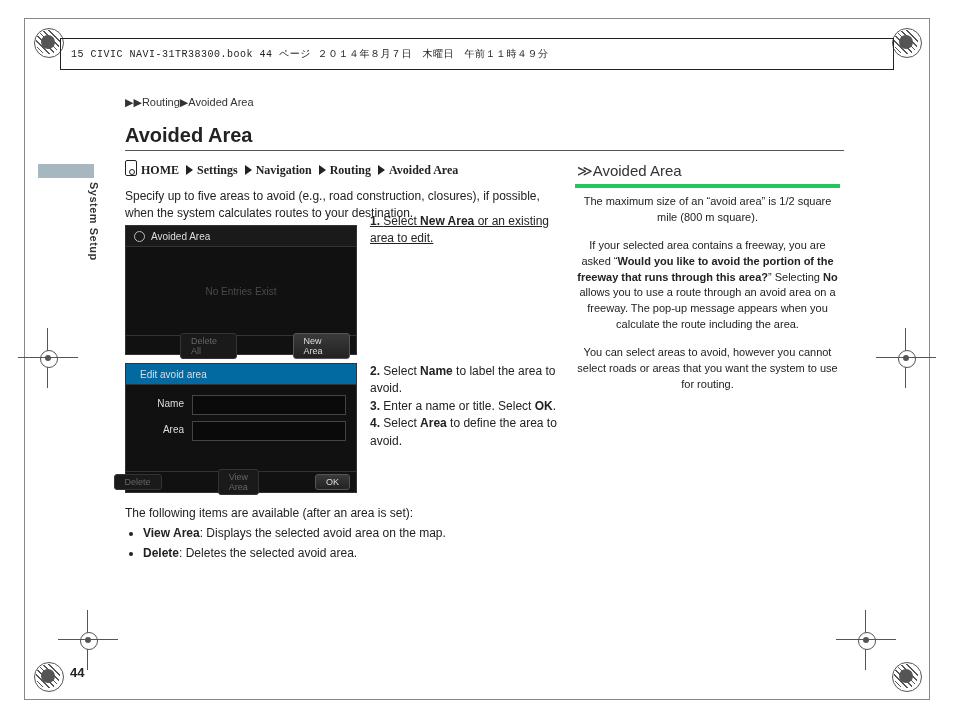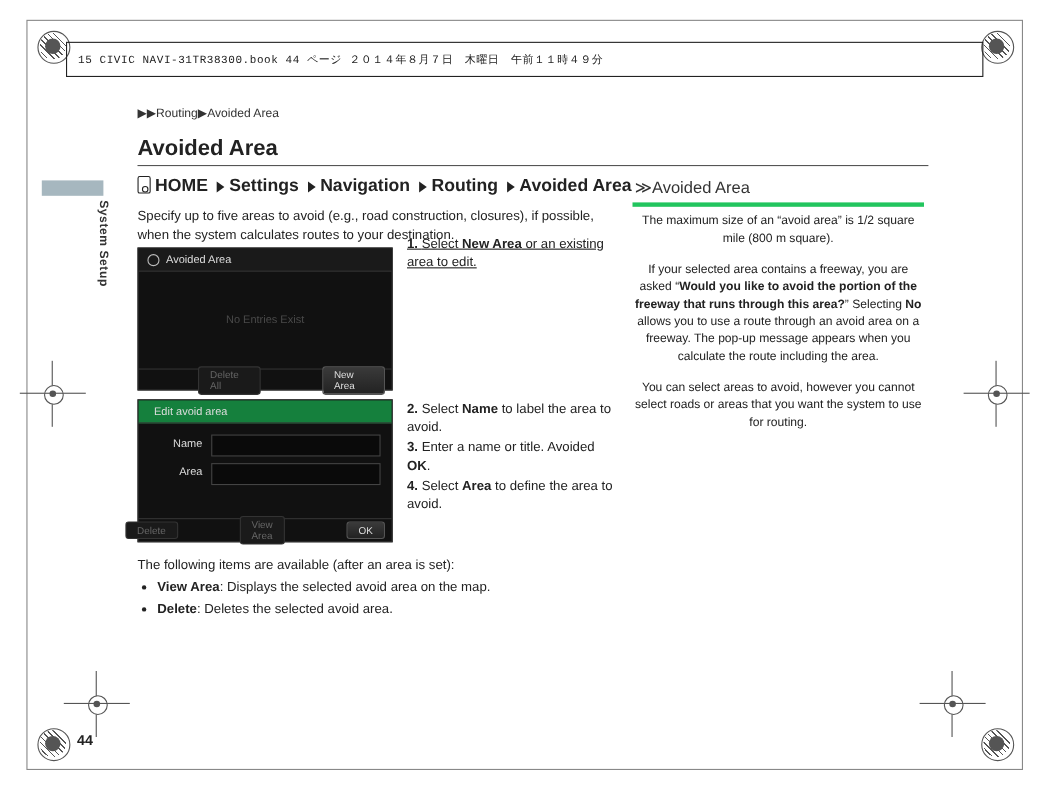--- a/index.html
+++ b/index.html
@@ -99,22 +99,23 @@
     writing-mode:vertical-rl;
     font-size:11px;
     font-weight:600;
     color:#333;
     letter-spacing:0.5px;
   }
 
   .nav-path{
     position:absolute;
     left:125px;top:160px;
-    font-size:16px;
+    font-size:12px;
     font-weight:bold;
+    font-family:Liberation Serif, serif;
   }
   .nav-path .sep{
     display:inline-block;width:0;height:0;
     border-top:5px solid transparent;
     border-bottom:5px solid transparent;
     border-left:7px solid #222;
     margin:0 4px;
     vertical-align:-1px;
   }
   .nav-icon{
@@ -145,21 +146,21 @@
   .shot1 .placeholder{color:#4a4a4a;font-size:10px;}
   .shot1 .footer{height:20px;display:flex;justify-content:flex-end;align-items:center;gap:8px;padding:0 6px;border-top:1px solid #333;}
   .btn{
     font-size:9px;color:#ddd;background:linear-gradient(#3a3a3a,#222);
     border:1px solid #555;border-radius:3px;padding:2px 10px;margin-left:48px;
   }
   .btn.dim{color:#666;border-color:#333;background:#1a1a1a;}
 
   .shot2{left:125px;top:363px;width:230px;height:128px;}
   .shot2 .titlebar{
-    height:20px;background:#15803d;color:#ddd;font-size:10px;
+    height:20px;background:#0369a1;color:#ddd;font-size:10px;
     display:flex;align-items:center;gap:6px;padding:0 8px;border-bottom:1px solid #333;
   }
   .shot2 .rows{padding:10px 10px 0;}
   .row{
     display:flex;margin-bottom:6px;
   }
   .row .lbl{
     width:48px;color:#ddd;font-size:10px;text-align:right;padding-right:8px;padding-top:3px;
   }
   .row .field{
@@ -307,21 +308,21 @@
   </div>
   <div class="footer">
     <span class="btn dim">Delete</span>
     <span class="btn dim">View Area</span>
     <span class="btn">OK</span>
   </div>
 </div>
 
 <div class="steps s2">
   <div><b>2.</b> <span>Select </span><b>Name</b><span> to label the area to avoid.</span></div>
-  <div><b>3.</b> <span>Enter a name or title. Avoided </span><b>OK</b><span>.</span></div>
+  <div><b>3.</b> <span>Enter a name or title. Select </span><b>OK</b><span>.</span></div>
   <div><b>4.</b> <span>Select </span><b>Area</b><span> to define the area to avoid.</span></div>
 </div>
 
 <div class="after">
   <div>The following items are available (after an area is set):</div>
   <ul>
     <li><b>View Area</b><span>: Displays the selected avoid area on the map.</span></li>
     <li><b>Delete</b><span>: Deletes the selected avoid area.</span></li>
   </ul>
 </div>

